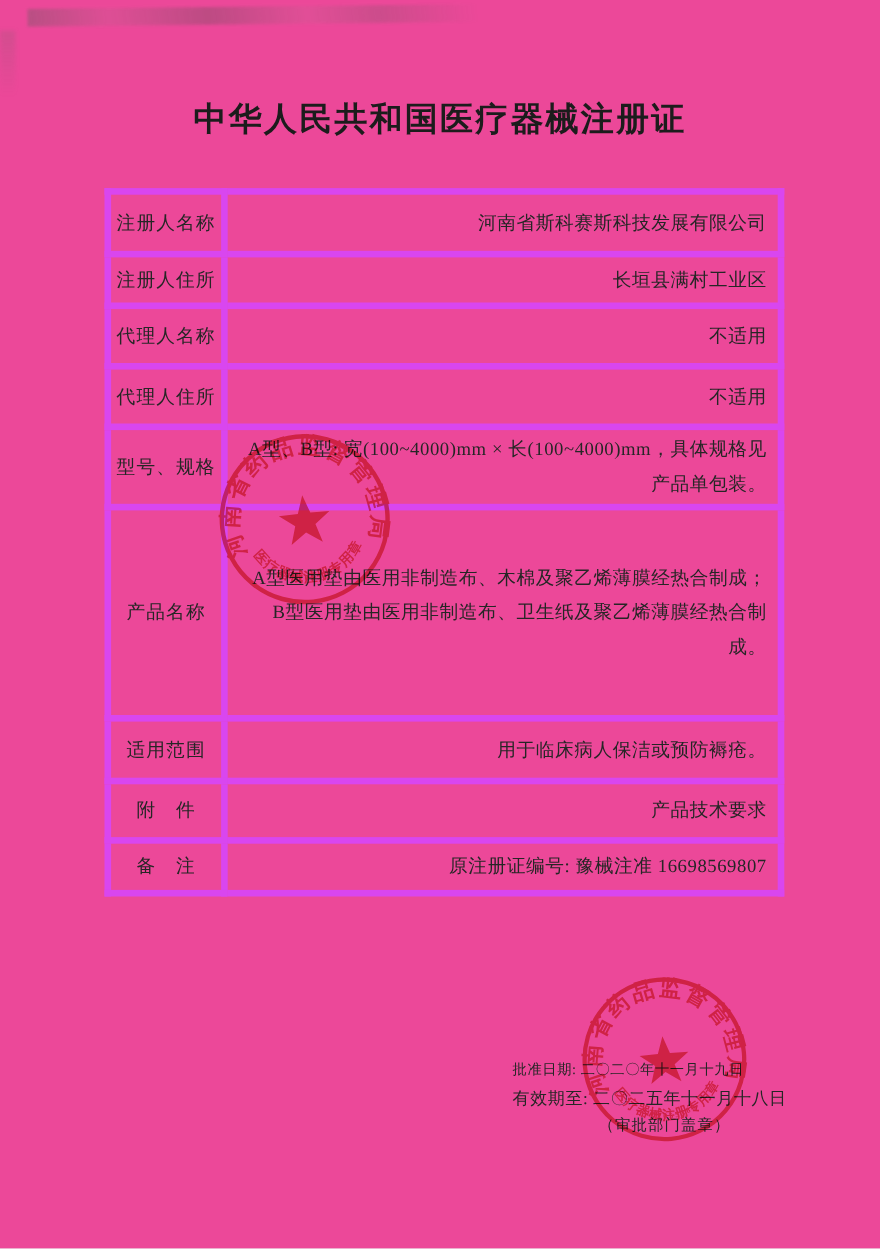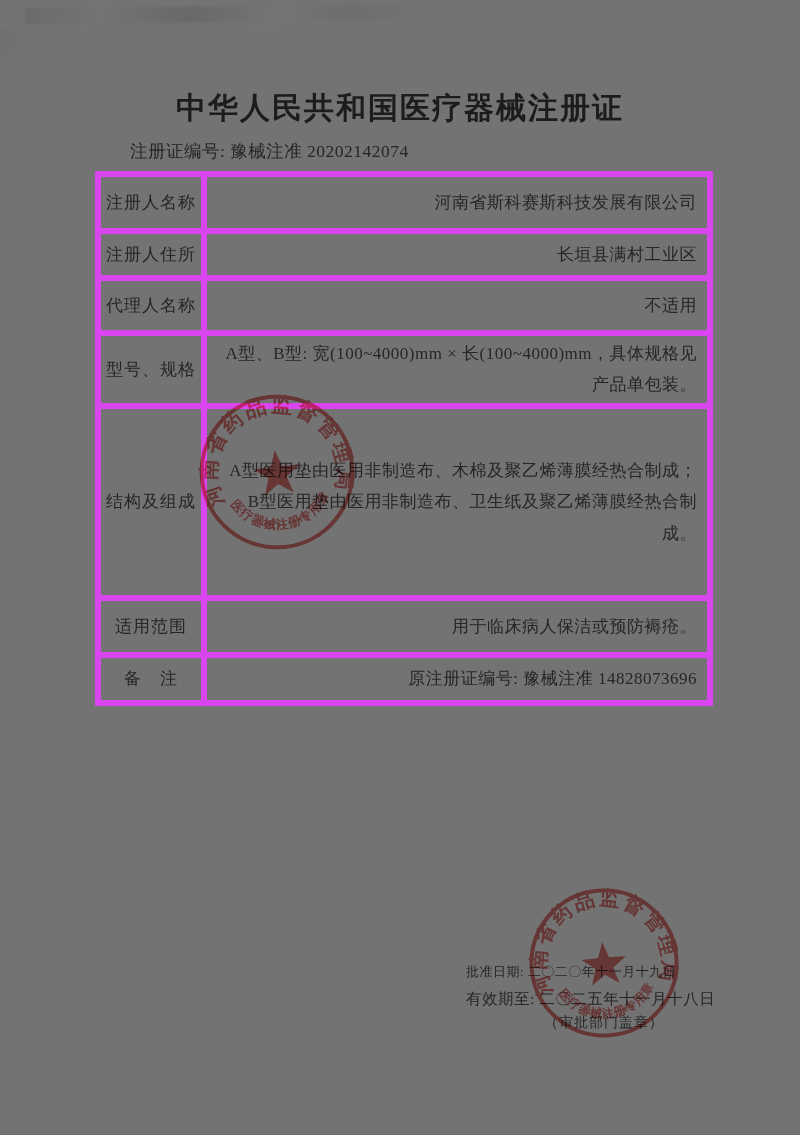--- a/index.html
+++ b/index.html
@@ -2,21 +2,21 @@
 <html><head>
 <meta charset="utf-8">
 <style>
   * { margin: 0; padding: 0; box-sizing: border-box; }
   html, body { background: #e8e8e8; }
   .page {
     position: relative;
     width: 800px;
     height: 1135px;
     margin: 0 auto;
-    background: #737373;
+    background: #ec4899;
     overflow: hidden;
     font-family: "Liberation Serif", "DejaVu Serif", serif;
     color: #262626;
   }
   
   .smudge-top {
     position: absolute;
     left: 25px; top: 6px;
     width: 410px; height: 16px;
     background: linear-gradient(90deg,
@@ -123,51 +123,58 @@
 </head>
 <body>
 
 <div class="page">
 
   <div class="smudge-top"></div>
   <div class="smudge-corner"></div>
 
   <h1 class="doc-title">中华人民共和国医疗器械注册证</h1>
 
-  <div class="reg-no">注册证编号: 豫械注准 20202142074</div>
 
   <table class="cert">
     <tbody>
       <tr class="r1">
         <td class="lbl">注册人名称</td>
         <td class="val">河南省斯科赛斯科技发展有限公司</td>
       </tr>
       <tr class="r2">
         <td class="lbl">注册人住所</td>
         <td class="val">长垣县满村工业区</td>
       </tr>
       <tr class="r4">
         <td class="lbl">代理人名称</td>
         <td class="val">不适用</td>
       </tr>
+      <tr class="r5">
+        <td class="lbl">代理人住所</td>
+        <td class="val">不适用</td>
+      </tr>
       <tr class="r7">
         <td class="lbl">型号、规格</td>
         <td class="val">A型、B型: 宽(100~4000)mm × 长(100~4000)mm，具体规格见产品单包装。</td>
       </tr>
       <tr class="r8">
-        <td class="lbl">结构及组成</td>
+        <td class="lbl">产品名称</td>
         <td class="val">A型医用垫由医用非制造布、木棉及聚乙烯薄膜经热合制成；B型医用垫由医用非制造布、卫生纸及聚乙烯薄膜经热合制成。</td>
       </tr>
       <tr class="r9">
         <td class="lbl">适用范围</td>
         <td class="val">用于临床病人保洁或预防褥疮。</td>
       </tr>
+      <tr class="r10">
+        <td class="lbl">附　件</td>
+        <td class="val">产品技术要求</td>
+      </tr>
       <tr class="r12">
         <td class="lbl">备　注</td>
-        <td class="val">原注册证编号: 豫械注准 14828073696</td>
+        <td class="val">原注册证编号: 豫械注准 16698569807</td>
       </tr>
     </tbody>
   </table>
 
   <div class="foot-date">批准日期: 二〇二〇年十一月十九日</div>
   <div class="foot-valid">有效期至: 二〇二五年十一月十八日</div>
   <div class="foot-sealnote">（审批部门盖章）</div>
 
   <div class="stamp stamp-mid">
     <svg viewBox="0 0 200 200">

